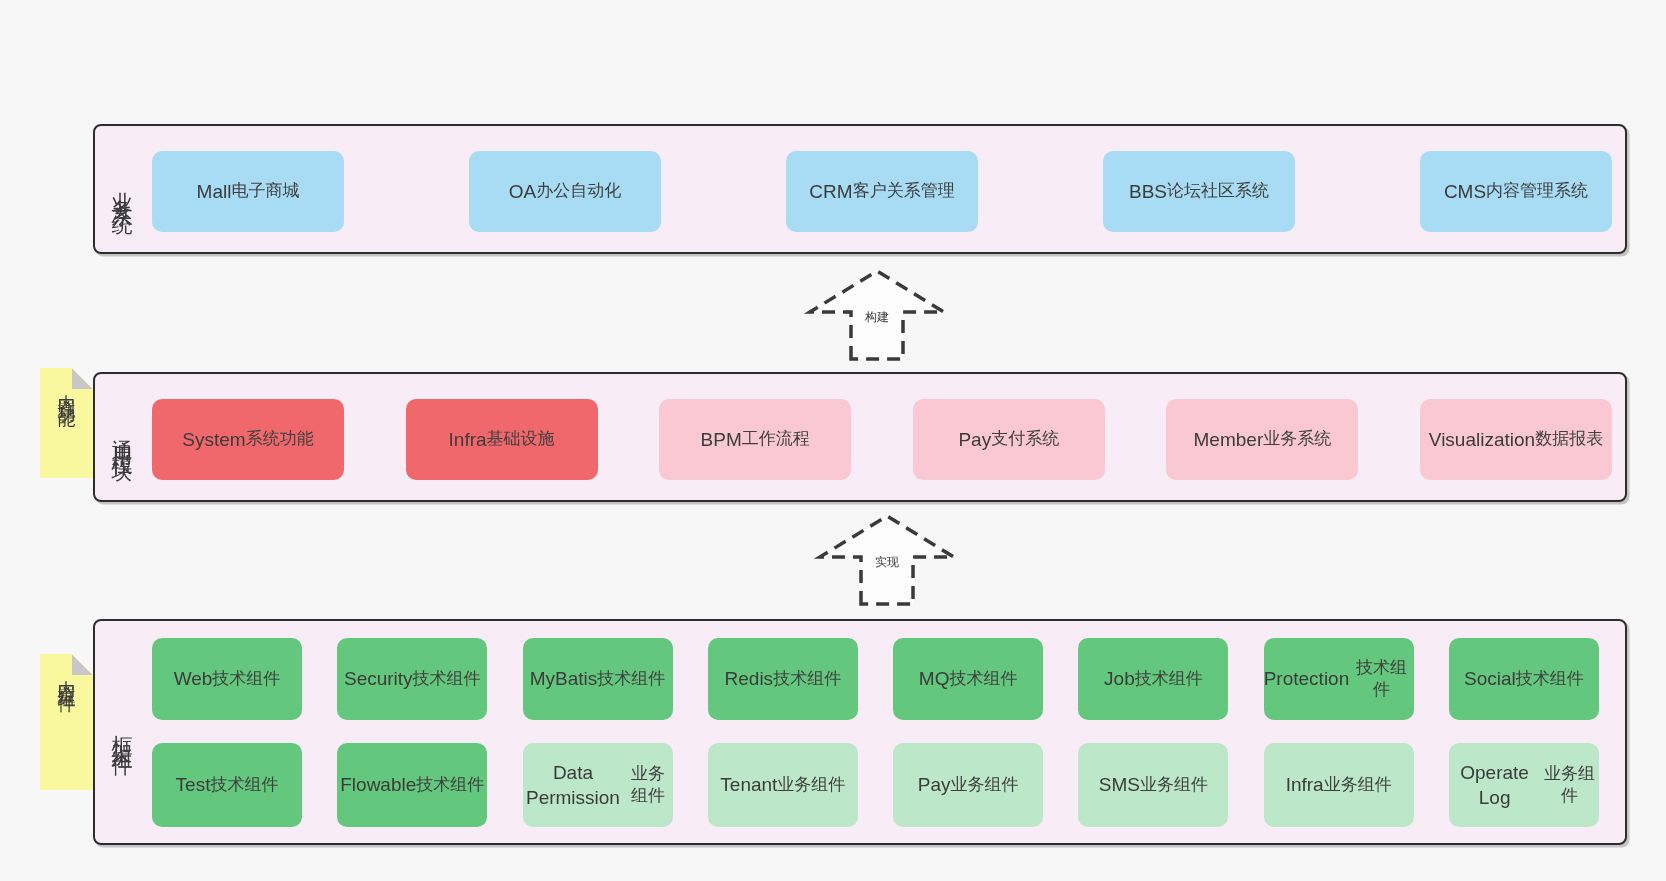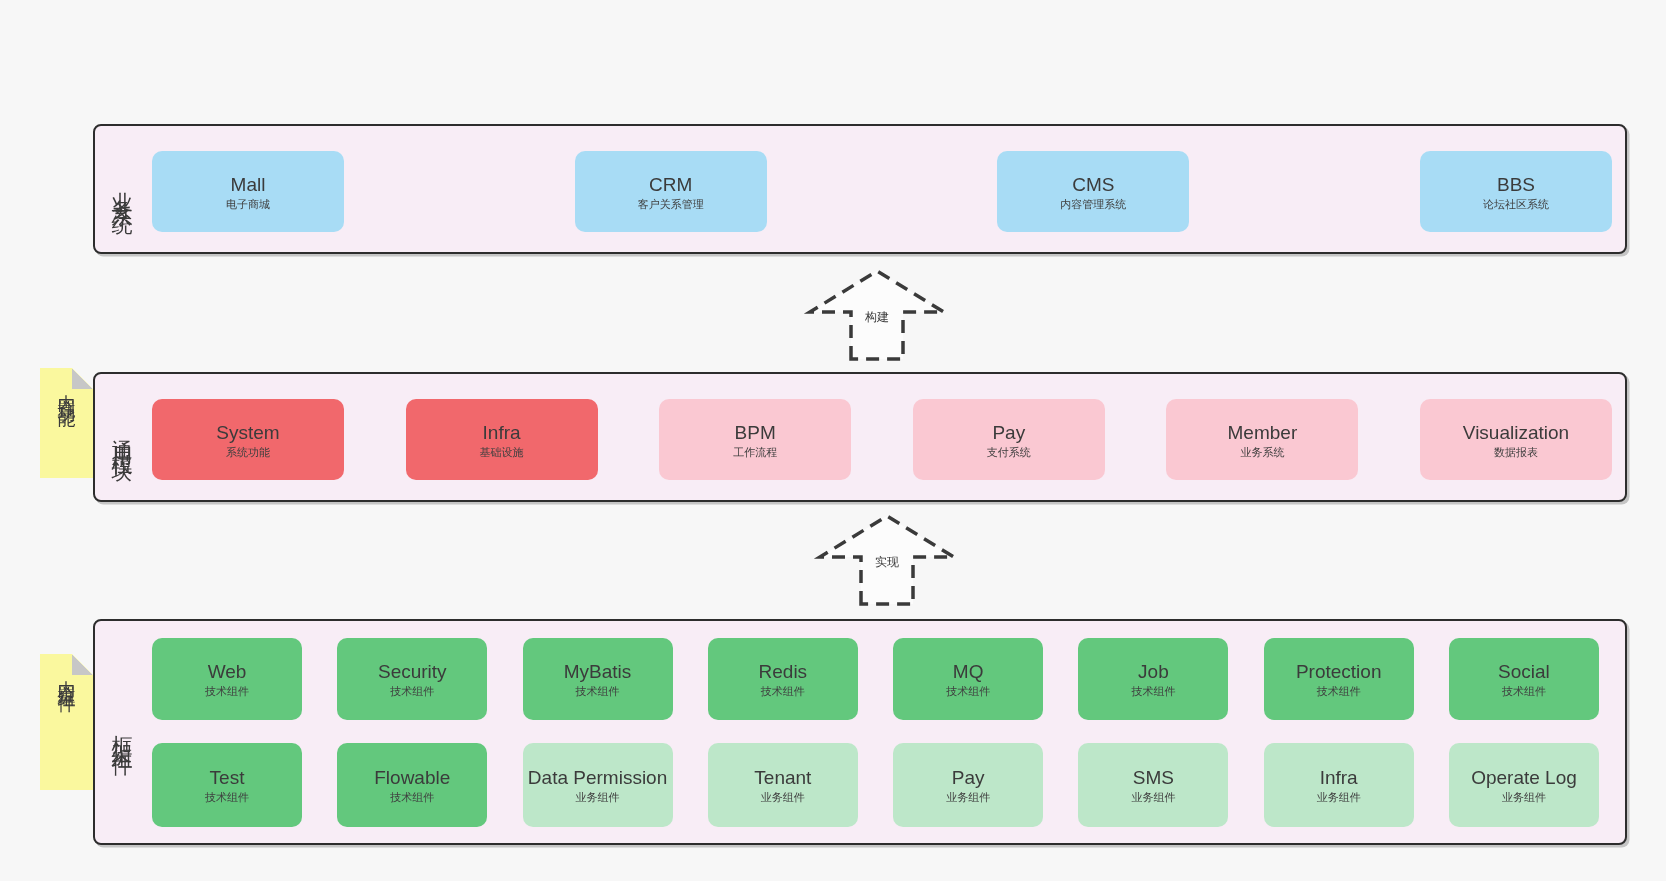--- a/index.html
+++ b/index.html
@@ -46,37 +46,37 @@
     align-items: stretch;
   }
   .row-single { top: 25px; height: 81px; }
   #layer-framework .row { right: 26px; }
   .row-f1 { top: 17px;  height: 82px; }
   .row-f2 { top: 122px; height: 84px; }
 
   
   .box {
     display: flex;
-    flex-direction: column;
+    flex-direction: row;
     align-items: center;
     justify-content: center;
     border-radius: 10px;
     text-align: center;
     line-height: 1.32;
     flex: 0 0 auto;
   }
   .w-wide { width: 192px; }
   .w-std  { width: 150px; }
   .blue   { background: #a8dcf5; }
   .red    { background: #f1686c; }
   .pink   { background: #fac8d2; }
   .green  { background: #63c87d; }
   .lgreen { background: #bde7c9; }
   .box .en { font-size: 19px; color: #3b3b3b; }
-  .box .zh { font-size: 11px; color: #3f3f3f; }
+  .box .zh { font-size: 17px; color: #3f3f3f; }
 
   
   .note {
     position: absolute;
     left: 40px; width: 53px;
     background: #faf89e;
     clip-path: polygon(0 0, calc(100% - 21px) 0, 100% 21px, 100% 100%, 0 100%);
     display: flex;
     justify-content: center;
   }
@@ -127,30 +127,34 @@
   </div>
 
   <section class="layer" id="layer-business">
     <div class="layer-label">业务系统</div>
     <div class="row row-single">
       <div class="box blue w-wide">
         <span class="en">Mall</span>
         <span class="zh">电子商城</span>
       </div>
       <div class="box blue w-wide">
+        <span class="en">OA</span>
+        <span class="zh">办公自动化</span>
+      </div>
+      <div class="box blue w-wide">
         <span class="en">CRM</span>
         <span class="zh">客户关系管理</span>
       </div>
       <div class="box blue w-wide">
+        <span class="en">BBS</span>
+        <span class="zh">论坛社区系统</span>
+      </div>
+      <div class="box blue w-wide">
         <span class="en">CMS</span>
         <span class="zh">内容管理系统</span>
-      </div>
-      <div class="box blue w-wide">
-        <span class="en">BBS</span>
-        <span class="zh">论坛社区系统</span>
       </div>
     </div>
   </section>
 
   <div class="arrow" id="arrow-build">
     <svg viewBox="0 0 150 96">
       <polygon points="49,93 49,46 8,46 75,5 142,46 101,46 101,93" fill="#fcfcfc" stroke="#3a3a3a" stroke-width="3.5" stroke-dasharray="13 8"></polygon>
     </svg>
     <span class="arrow-label">构建</span>
   </div>

